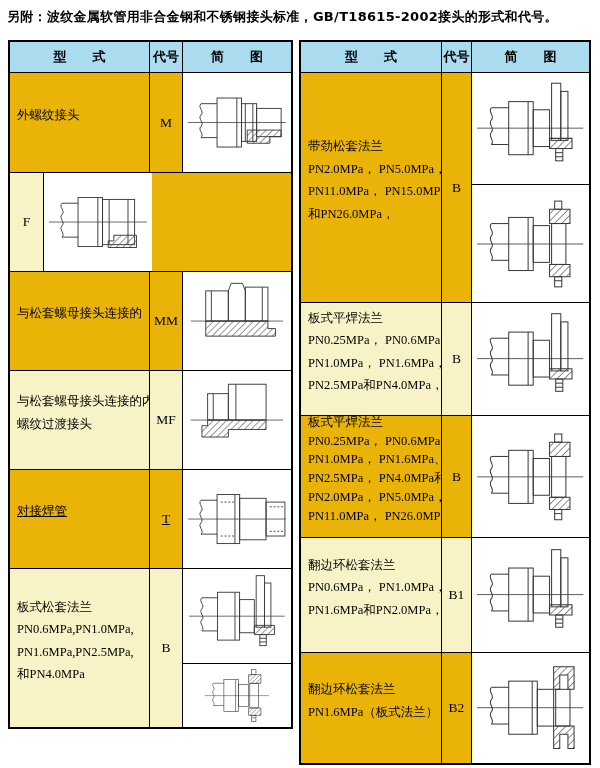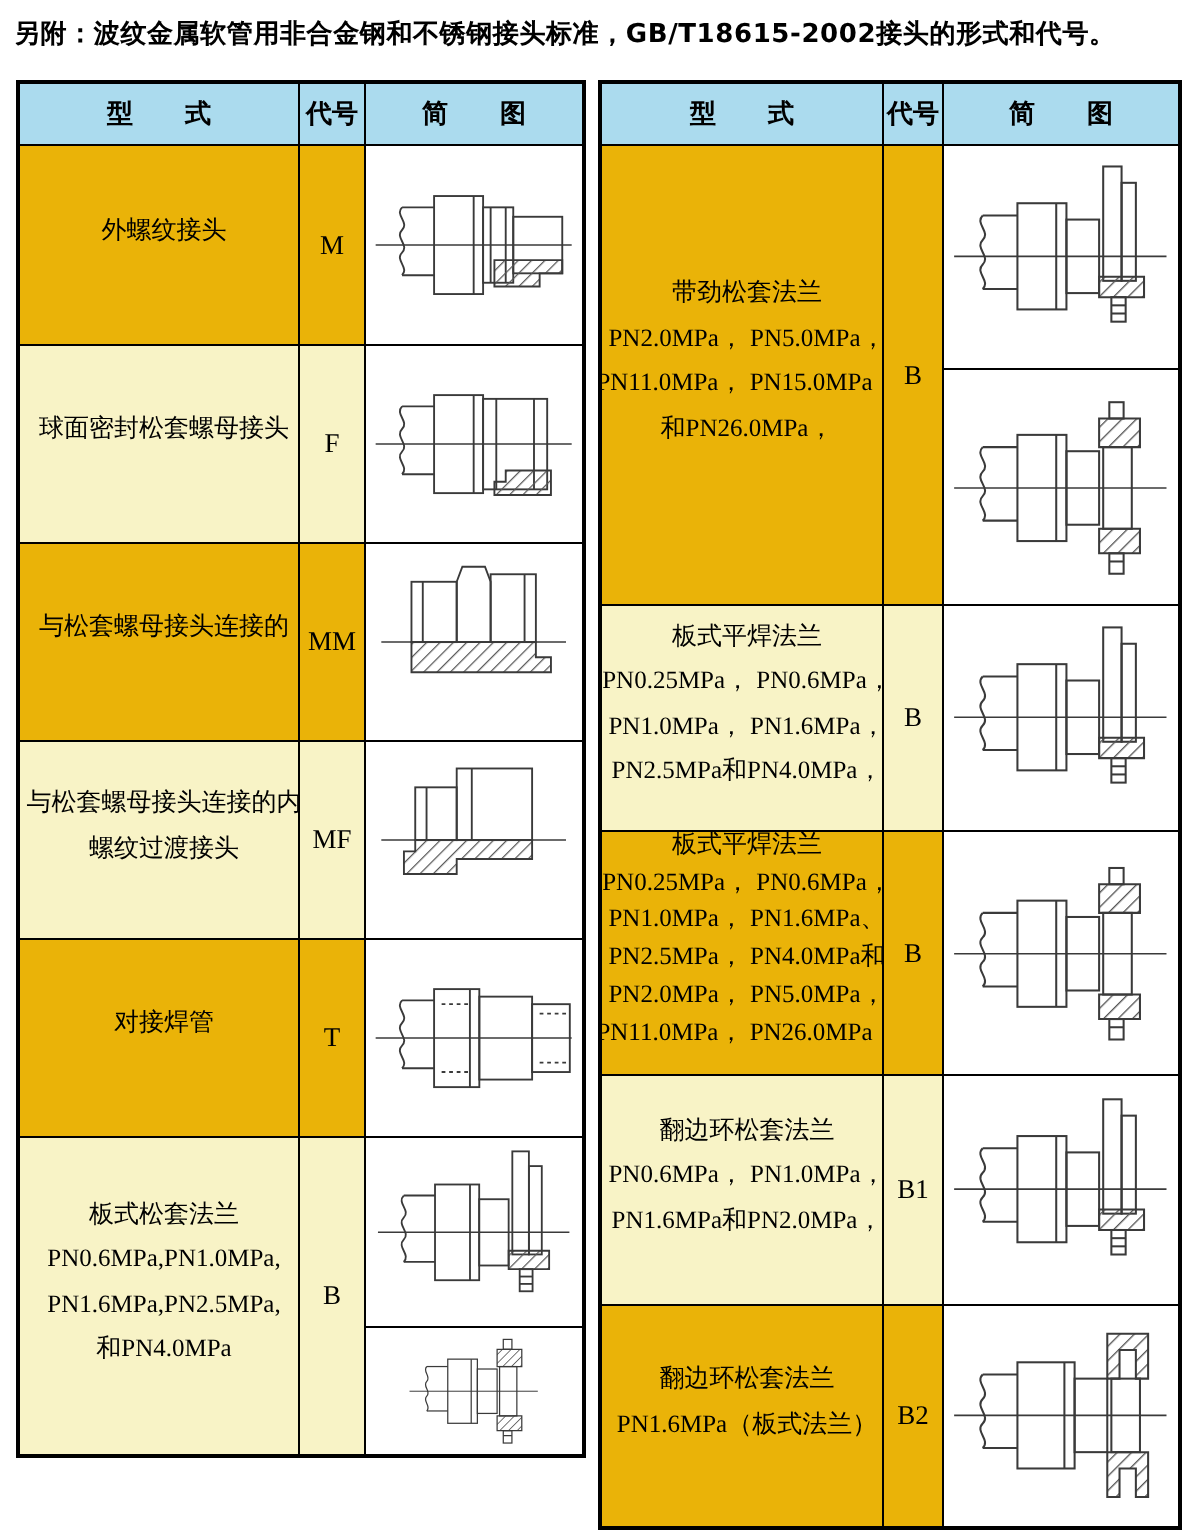--- a/index.html
+++ b/index.html
@@ -27,21 +27,21 @@
   .hdr .cell{
     background:var(--header-bg,#abdbee);
     display:flex;align-items:center;justify-content:center;
     font-weight:bold;font-size:13px;
     font-family:"DejaVu Sans",sans-serif;
   }
   .c-type{
     display:flex;flex-direction:column;justify-content:center;
     padding:4px 2px 19px 7px;
     font-family:"Liberation Serif","DejaVu Serif",serif;
-    font-size:12.5px;line-height:1.8;align-items:center;
+    font-size:12.5px;line-height:1.8;
   }
   .c-type.tight{line-height:1.5;}
   .c-code{
     display:flex;align-items:center;justify-content:center;
     font-family:"Liberation Serif","DejaVu Serif",serif;
     font-size:13.5px;
   }
   .alt{background:var(--alt-bg,#f8f3c6);}
   .c-dia{display:flex;flex-direction:column;background:#fff;}
   .dia-sub{flex:1;display:flex;align-items:center;justify-content:center;min-height:0;}
@@ -84,23 +84,20 @@
     <line x1="64" y1="28" x2="64" y2="68"></line>
               <line x1="72" y1="28" x2="72" y2="68"></line>
     <rect x="76" y="33" width="26" height="30"></rect>
     <path fill="url(#hp1)" d="M66 56 h36 v7 h-12 v7 h-24 z"></path>
             </g>
           </svg>
         </div>
       </div>
     </div>
     <div class="row" style="height: 99px;">
-      <div class="cell c-type alt" style="width: 139px;">
-        <div class="tline">球面密封松套螺母接头</div>
-      </div>
       <div class="cell c-code alt" style="width: 33px;">F</div>
       <div class="cell c-dia" style="width: 109px;">
         <div class="dia-sub">
           <svg viewBox="0 0 110 96" preserveAspectRatio="xMidYMid meet">
     <defs>
               <pattern id="hp2" width="5" height="5" patternUnits="userSpaceOnUse" patternTransform="rotate(45)">
                 <line x1="0" y1="0" x2="0" y2="5" stroke="#555" stroke-width="1.3"></line>
               </pattern>
             </defs>
             <g fill="none" stroke="#3a3a3a" stroke-width="1">
@@ -164,21 +161,21 @@
     <rect x="24" y="20" width="22" height="28"></rect>
     <line x1="30" y1="20" x2="30" y2="48"></line>
     <rect x="46" y="10" width="40" height="38"></rect>
     <line x1="54" y1="10" x2="54" y2="48"></line>
     <path fill="url(#hp4)" d="M24 48 h62 v10 h-40 v8 h-28 v-12 h6 z"></path>
             </g>
           </svg>
         </div>
       </div>
     </div>
-    <div class="row" style="height: 99px;">
+    <div class="row" style="height: 99px; text-decoration: underline;">
       <div class="cell c-type" style="width: 139px;">
         <div class="tline">对接焊管</div>
       </div>
       <div class="cell c-code" style="width: 33px;">T</div>
       <div class="cell c-dia" style="width: 109px;">
         <div class="dia-sub">
           <svg viewBox="0 0 110 96" preserveAspectRatio="xMidYMid meet">
     <defs>
               <pattern id="hp5" width="5" height="5" patternUnits="userSpaceOnUse" patternTransform="rotate(45)">
                 <line x1="0" y1="0" x2="0" y2="5" stroke="#555" stroke-width="1.3"></line>

